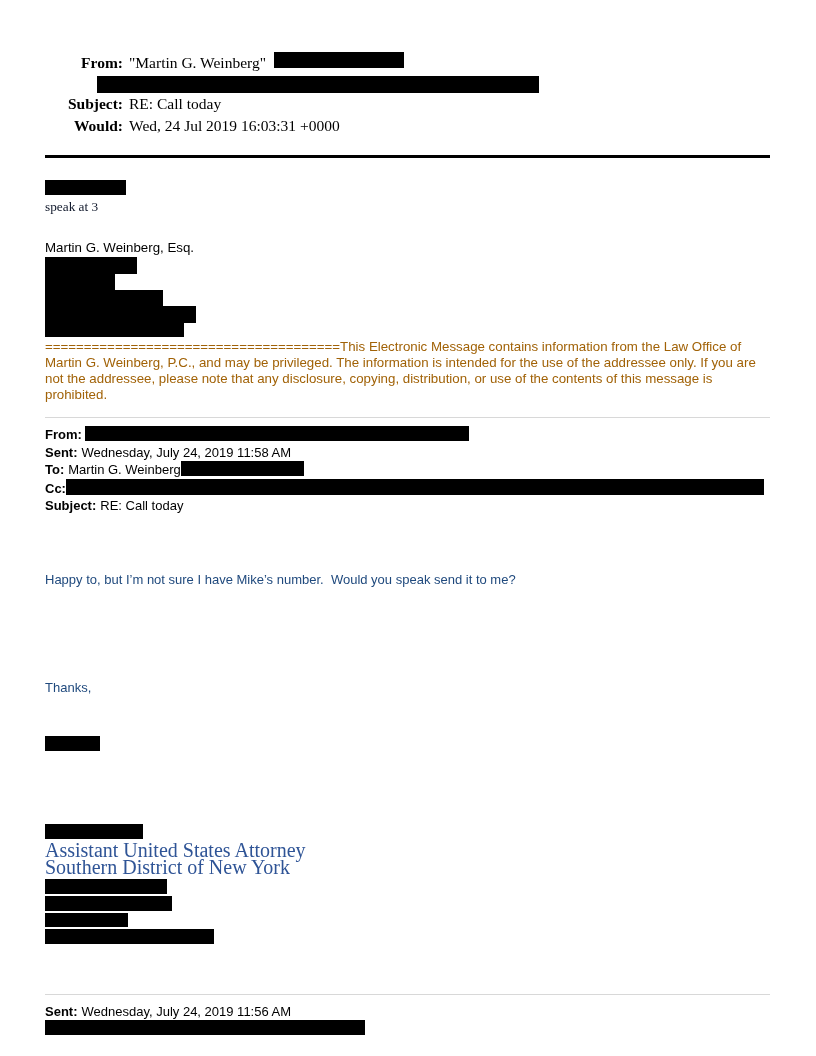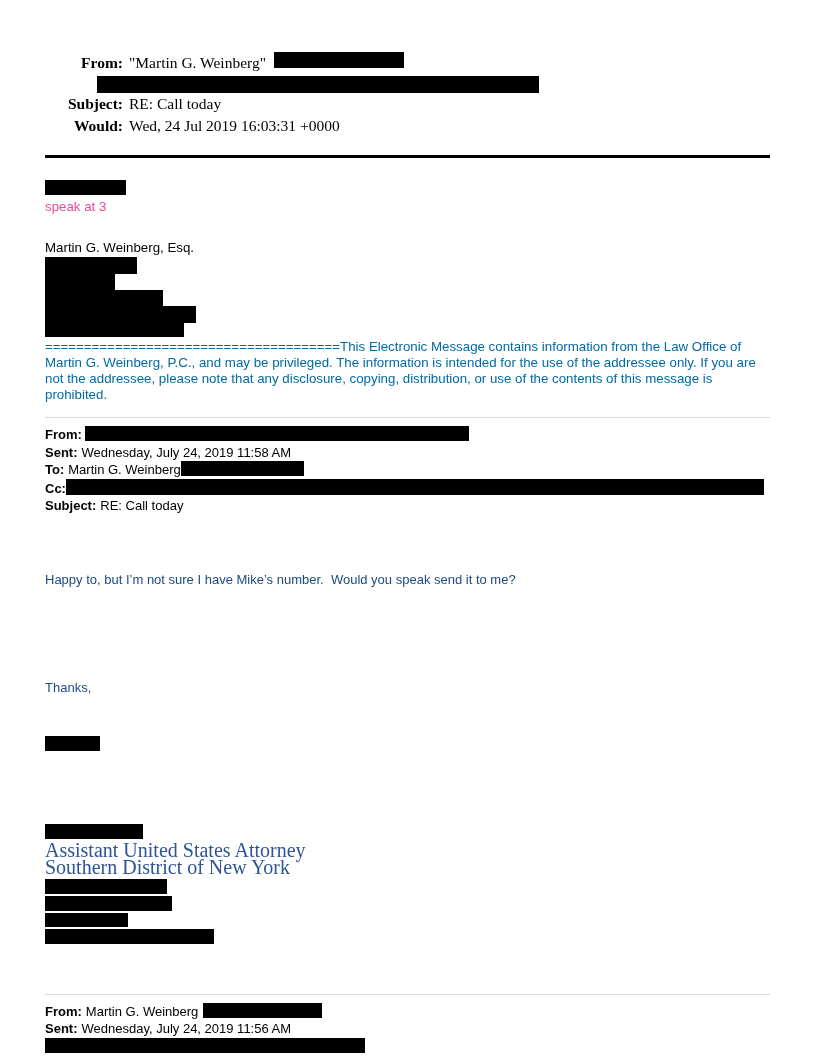--- a/index.html
+++ b/index.html
@@ -15,25 +15,25 @@
   .trow { display:flex; line-height:22px; }
   .tlabel { width:78px; text-align:right; font-weight:700; flex:none; }
   .tval { margin-left:6px; white-space:pre-wrap; }
 
   .bar { background:#000; display:block; }
   .bar-inline { background:#000; display:inline-block; height:15px; vertical-align:-2px; }
 
   .rule { height:3px; background:#000; margin-top:18px; }
 
   .body1 { margin-top:22px; font-size:13.3px; line-height:18px; }
-  .blue-sans { color:#ec4899; }
+  .blue-sans { color:#0f172a;font-family:Liberation Serif, serif; }
   .spacer18 { height:18px; }
   .spacer23 { height:23px; }
 
-  .disclaimer { margin-top:2px; font-size:13.3px; line-height:16px; color:#0369a1; word-break:break-word; }
+  .disclaimer { margin-top:2px; font-size:13.3px; line-height:16px; color:#a16207; word-break:break-word; }
 
   .divider { border-top:1px solid #D8D8D8; margin-top:14px; }
   .divider2 { border-top:1px solid #D8D8D8; margin-top:50px; }
 
   .qheader { margin-top:8px; font-size:13px; line-height:17.5px; }
   .qheader .lbl { font-weight:700; }
   .qheader .lbl.sp { margin-right:4px; }
 
   .blue-para { margin-top:20px; font-size:13px; line-height:18px; color:#1F497D; white-space:pre-wrap; }
 
@@ -114,23 +114,20 @@
       <span class="bar" style="width:122px;height:15px;margin-top:2px;"></span>
       <span class="bar" style="width:127px;height:15px;margin-top:2px;"></span>
       <span class="bar" style="width:83px;height:14px;margin-top:2px;"></span>
       <span class="bar" style="width:169px;height:15px;margin-top:2px;"></span>
     </div>
 
     <div class="divider2"></div>
 
     <div class="qheader">
       <div>
-        <span class="lbl sp">From:</span><span>Martin G. Weinberg</span><span class="bar-inline" style="width:119px;margin-left:5px;"></span>
-      </div>
-      <div>
         <span class="lbl sp">Sent:</span><span>Wednesday, July 24, 2019 11:56 AM</span>
       </div>
       <div>
         <span class="bar-inline" style="width:320px;"></span>
       </div>
 
     </div>
 
   </div>
 </div>

